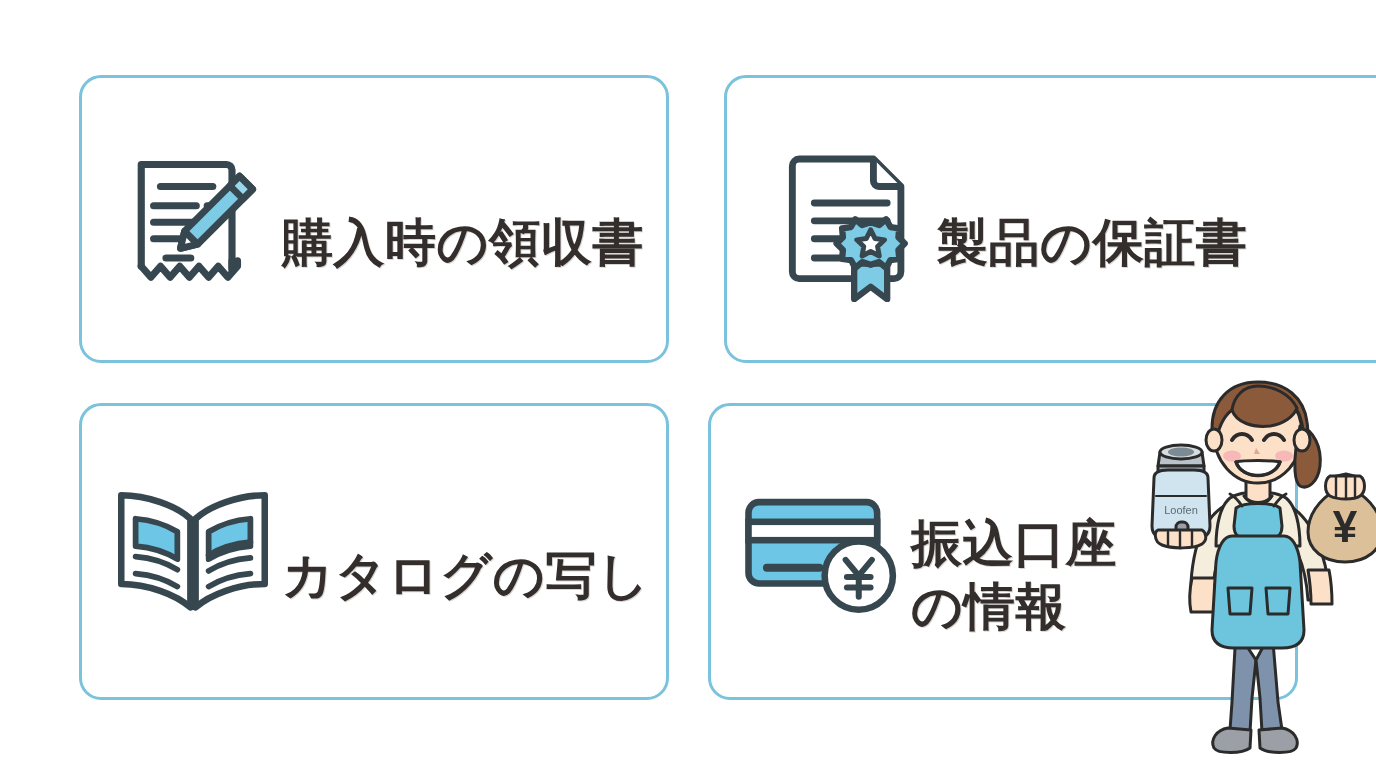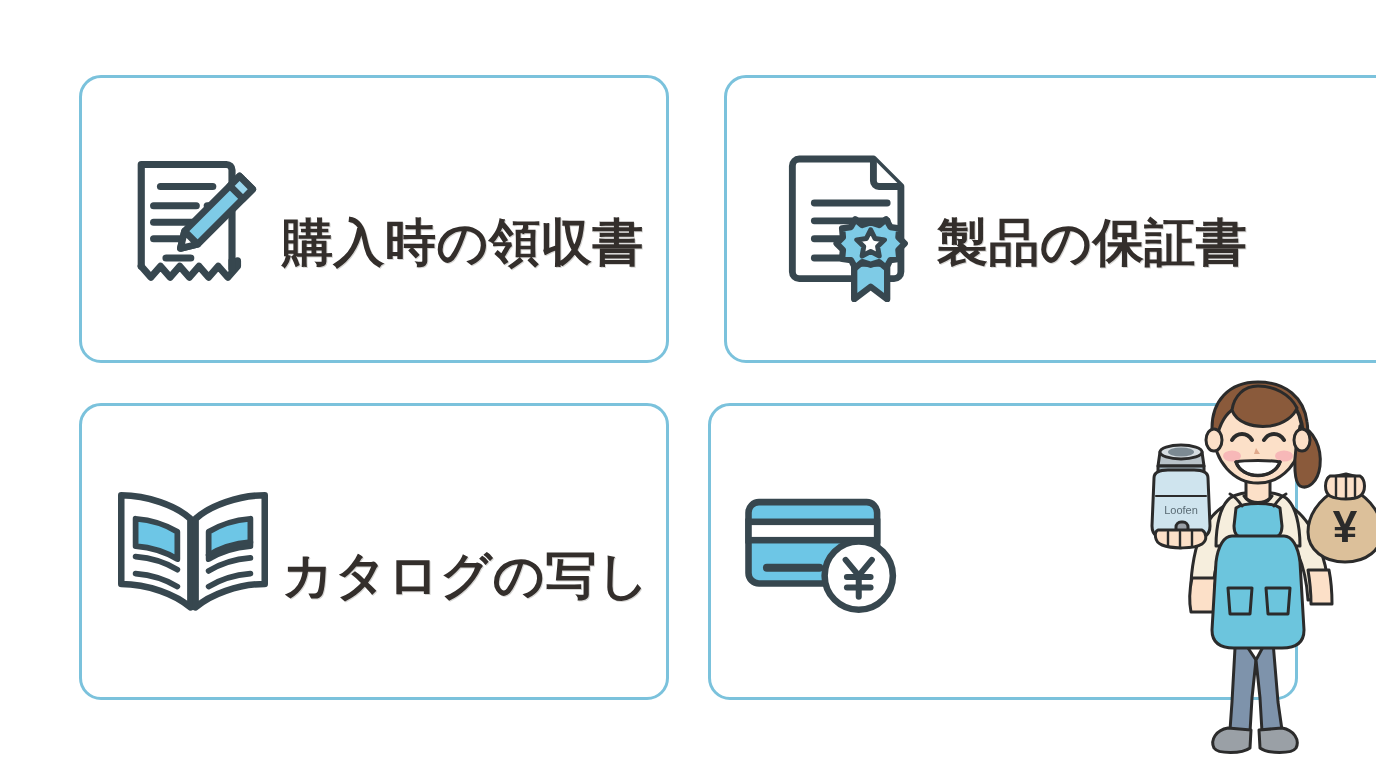--- a/index.html
+++ b/index.html
@@ -156,20 +156,22 @@
         <line x1="22" y1="62" x2="62" y2="62" stroke="#37474f" stroke-width="6" stroke-linecap="round"></line>
         <circle cx="92" cy="68" r="26" fill="#ffffff" stroke="#37474f" stroke-width="5"></circle>
         <g stroke="#37474f" stroke-width="4.6" stroke-linecap="round" fill="none">
           <path d="M82 56 L92 68 L102 56"></path>
           <line x1="83" y1="69" x2="101" y2="69"></line>
           <line x1="83" y1="77" x2="101" y2="77"></line>
           <line x1="92" y1="68" x2="92" y2="84"></line>
         </g>
       </svg>
     </div>
+    <div class="card-label">振込口座
+の情報</div>
   </div>
 
   <div class="character">
     <svg width="252" height="438" viewBox="0 0 252 438" aria-hidden="true">
       <g stroke="#2b2b2b" stroke-width="3" stroke-linejoin="round" stroke-linecap="round">
 
         <path d="M104 300 L100 372 L98 400 L118 402 L120 368 L124 330 Z" fill="#7e93ab"></path>
         <path d="M140 300 L146 372 L150 400 L130 402 L128 368 L124 330 Z" fill="#7e93ab"></path>
 
         <path d="M96 398 C84 400 78 410 82 418 C86 424 110 424 118 418 L119 400 Z" fill="#9aa0a6"></path>

